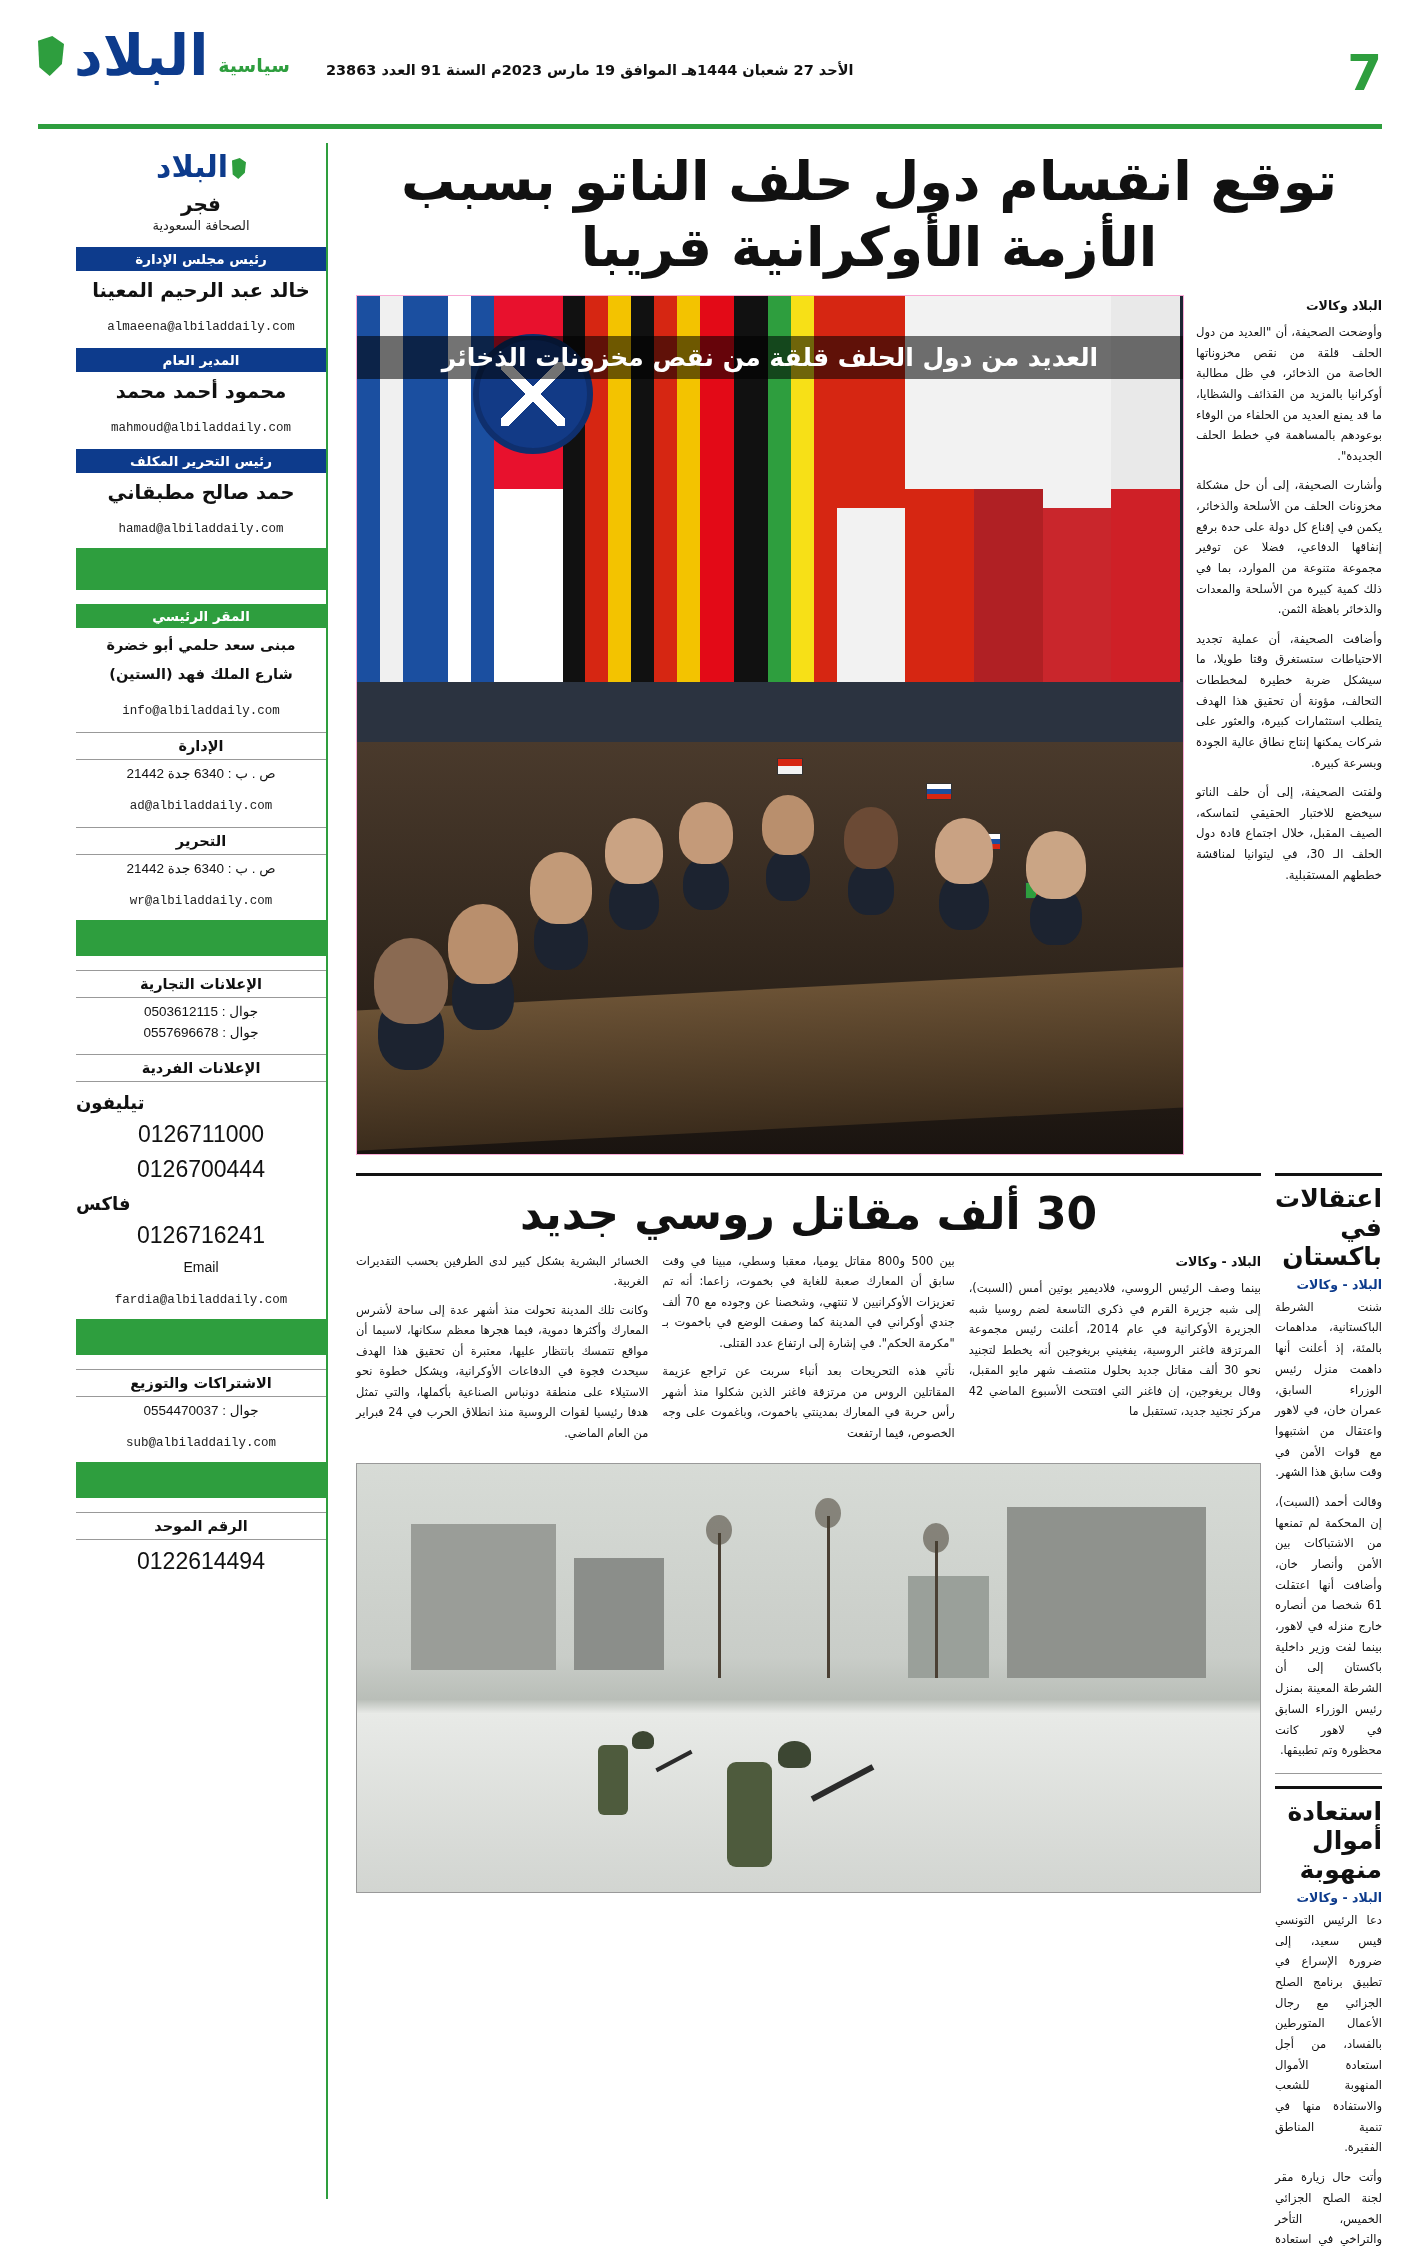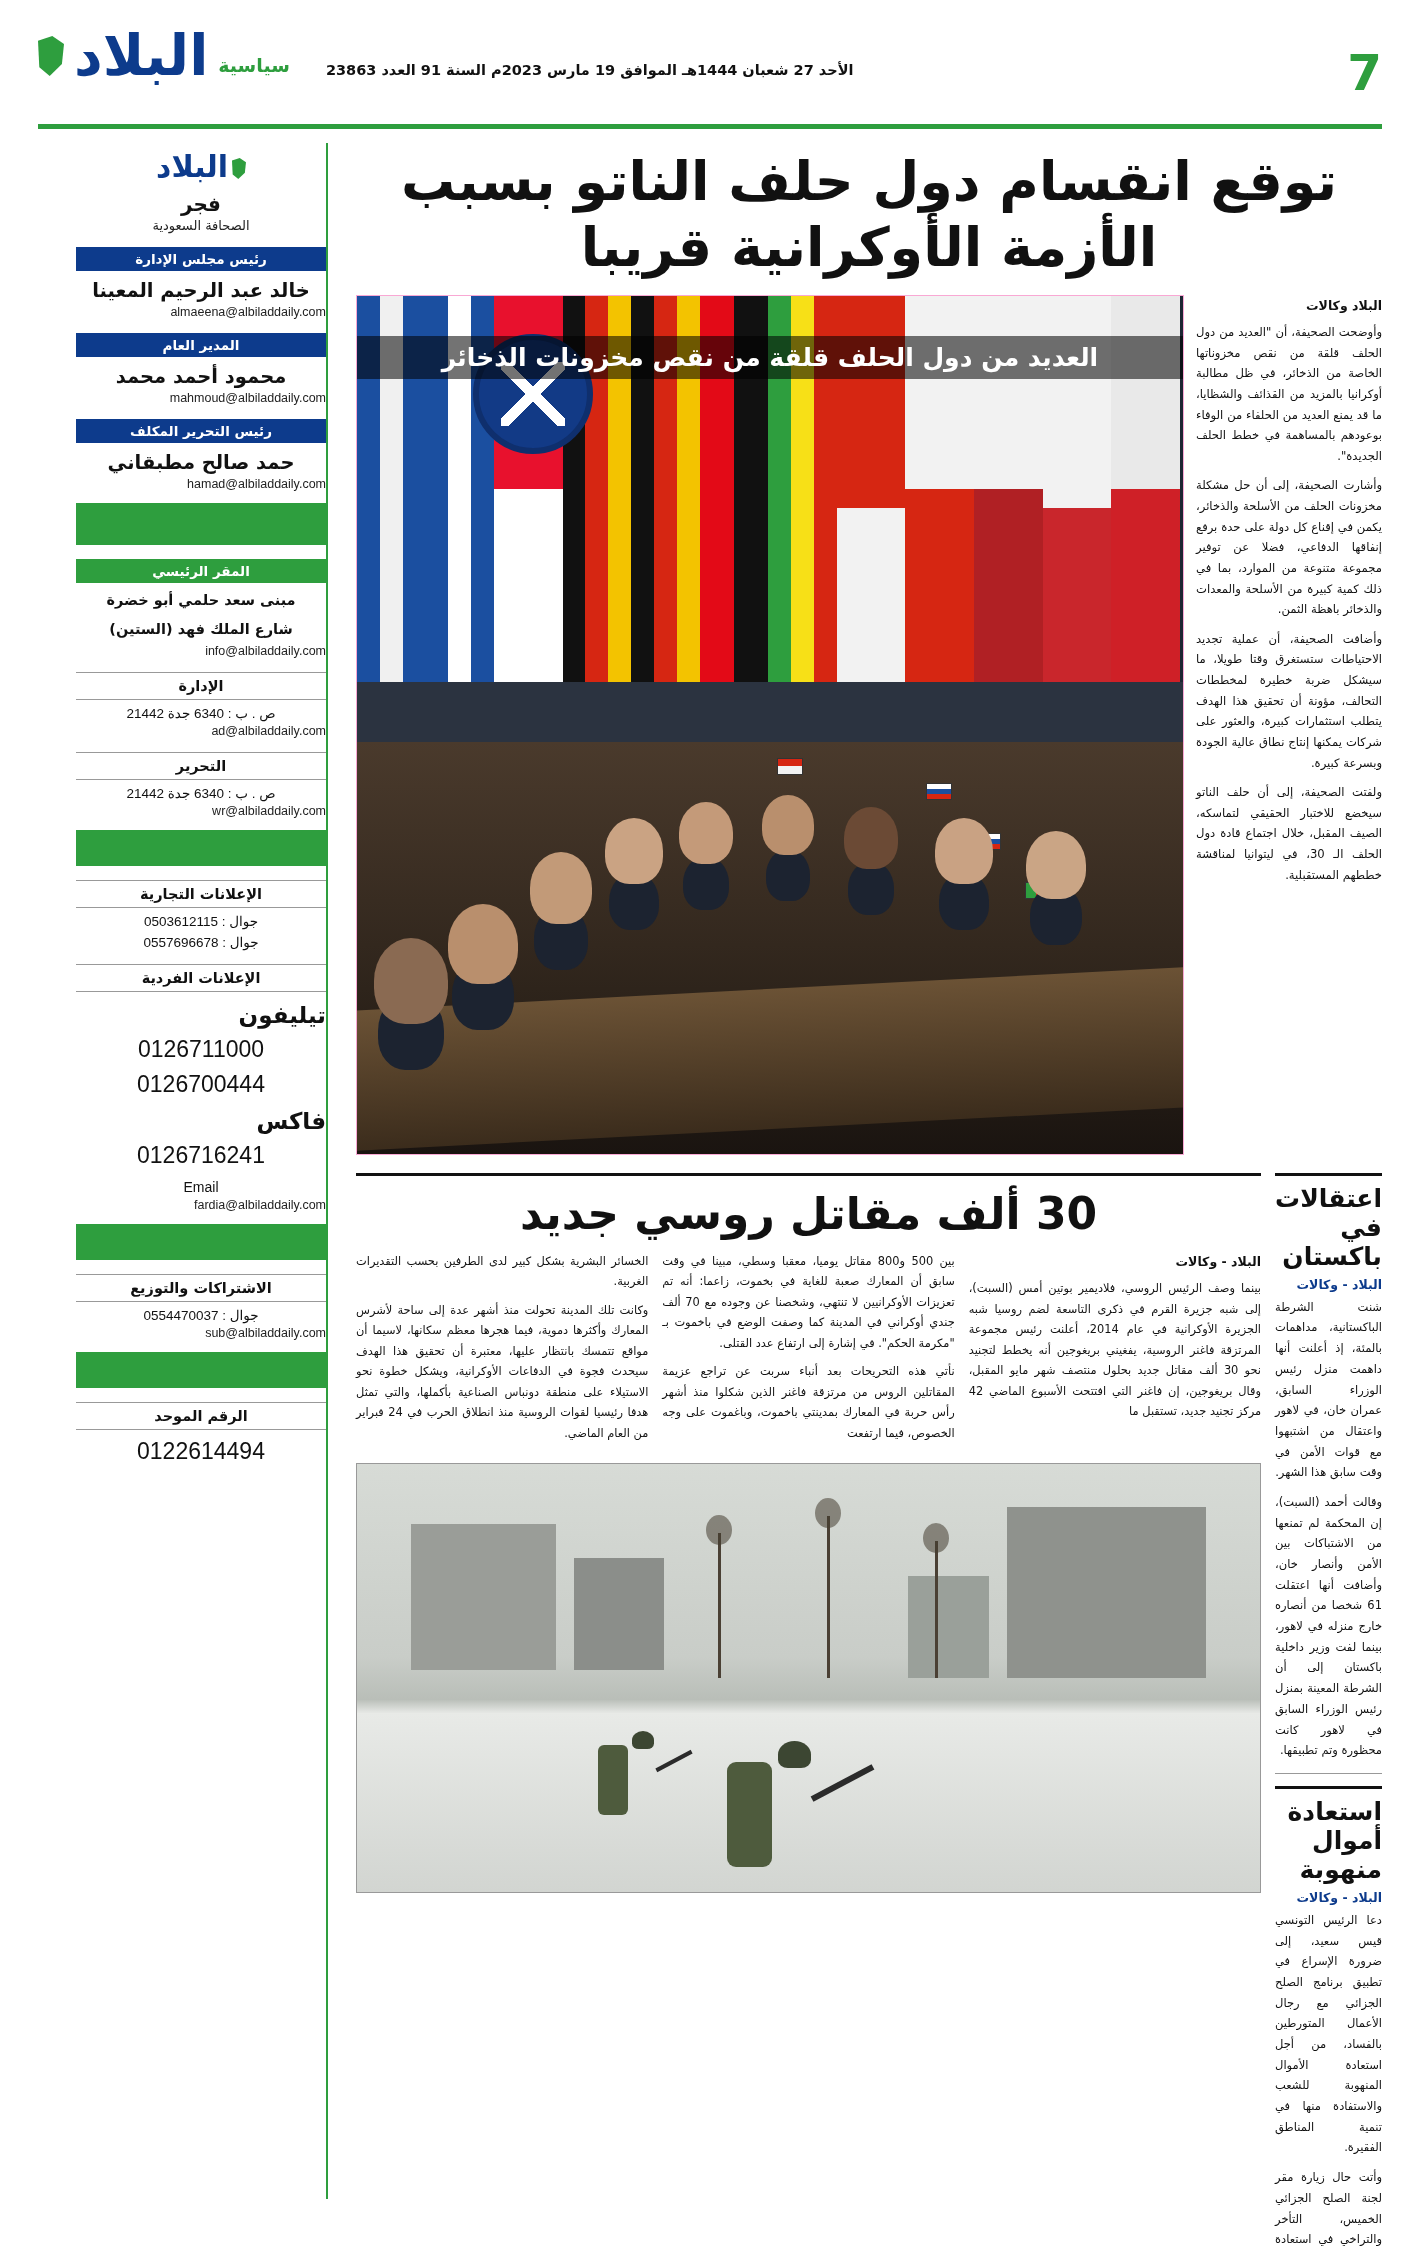--- a/index.html
+++ b/index.html
@@ -121,33 +121,33 @@
     font-weight:bold;
     text-align:center;
     padding:4px 6px;
     margin-top:14px;
   }
   .sb-head.green { background:#2e9e3e; }
   .sb-name {
     text-align:center;font-size:19.5px;font-weight:bold;margin-top:8px;color:#111;
   }
   .sb-mail {
-    font-size:12.5px;margin-top:3px;color:#222;
-    font-family:Liberation Sans, sans-serif;
+    text-align:center;font-size:12.5px;margin-top:18px;color:#222;
+    font-family:Liberation Mono, monospace;
   }
   .sb-text { text-align:center;font-size:14.5px;margin-top:7px;line-height:1.5;color:#111;font-weight:bold;}
   .sb-plain { text-align:center;font-size:13.5px;margin-top:5px;color:#111;font-family:"Liberation Sans",sans-serif;}
   .sb-green-box { background:#2e9e3e;height:42px;margin:12px 0 0 0; }
   .sb-green-box.small { height:36px; }
   .sb-sect-title {
     text-align:center;font-size:14.5px;font-weight:bold;
     border-top:1px solid #999;border-bottom:1px solid #999;
     padding:5px 0;margin-top:14px;
   }
-  .sb-big { text-align:right;font-size:23px;font-weight:bold;margin-top:10px;}
+  .sb-big { text-align:left;font-size:18px;font-weight:bold;margin-top:10px;}
   .sb-num-big { text-align:center;font-size:23px;margin-top:8px;font-family:"Liberation Sans",sans-serif;}
   .sb-email-label{ text-align:center;font-size:14px;margin-top:10px;font-family:"Liberation Sans",sans-serif;}
 
   
   .main-headline {
     text-align:center;
     font-size:54px;
     font-weight:bold;
     line-height:1.22;
     color:#111;

